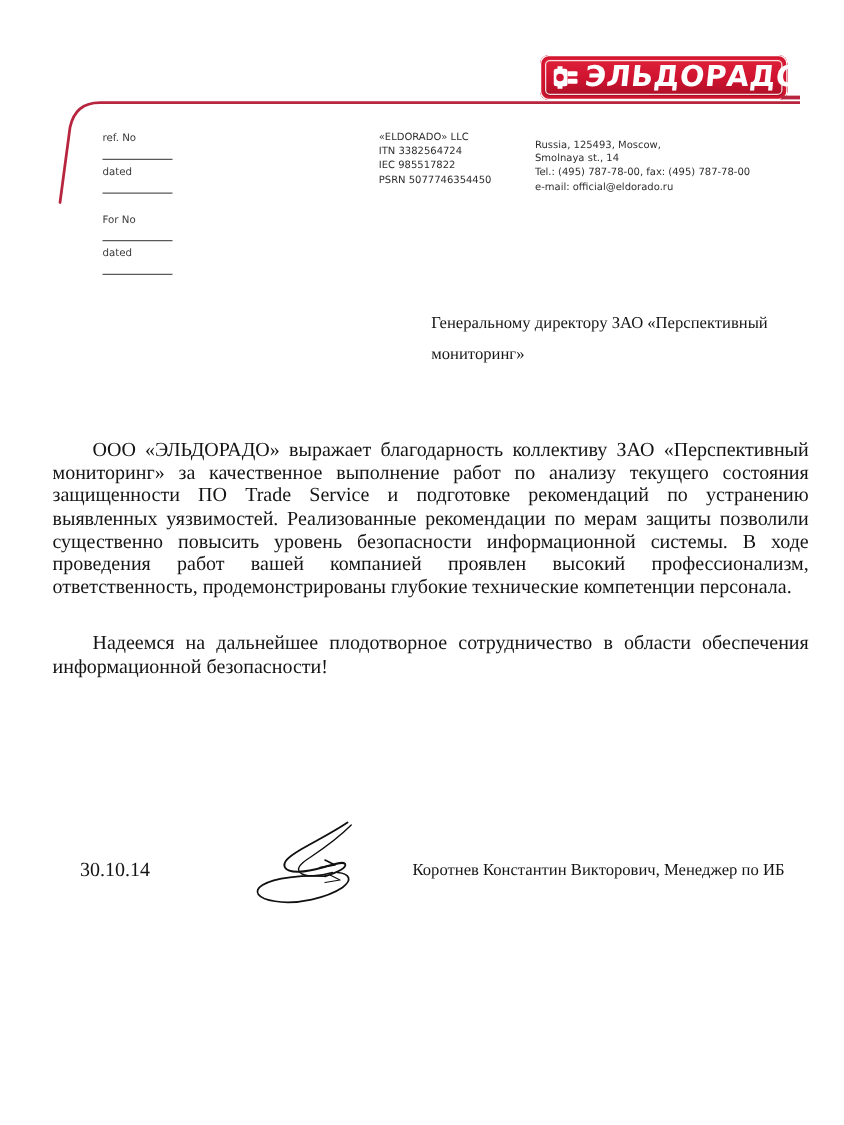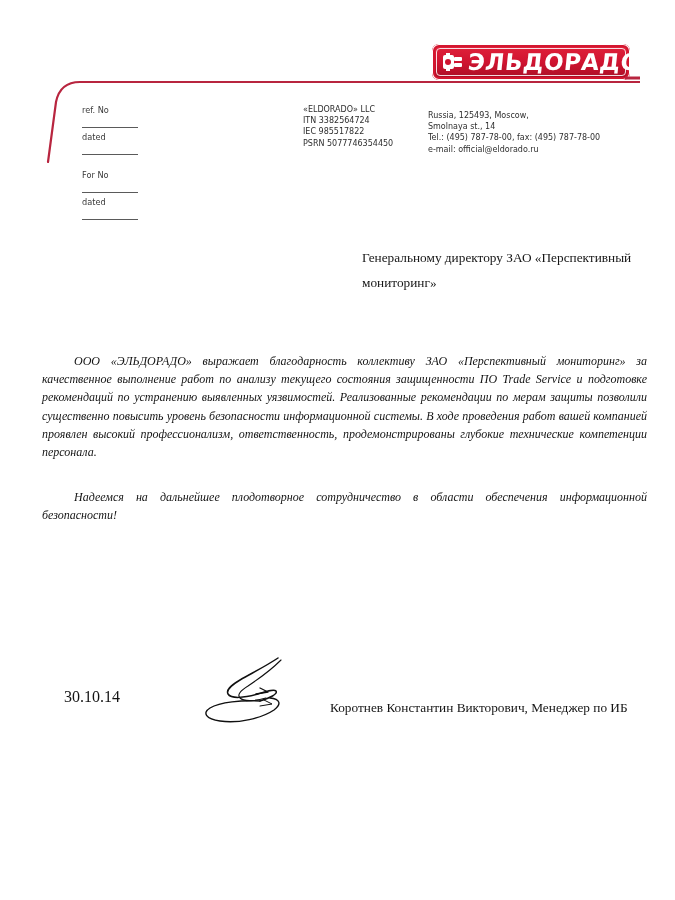--- a/index.html
+++ b/index.html
@@ -131,43 +131,42 @@
     line-height: 11.2px;
     color: #2e2e2e;
     white-space: nowrap;
   }
   .hdr-col.left  { left: 303px; top: 104px; }
   .hdr-col.right { left: 428px; top: 110px; }
 
   
   .addressee {
     position: absolute;
-    left: 362px;
+    left: 345px;
     top: 245px;
     width: 290px;
     font-size: 13.3px;
     line-height: 25px;
     color: #161616;
   }
 
   
   .body-block {
     position: absolute;
     left: 42px;
     top: 352px;
     width: 605px;
   }
   .para {
-    font-size: 12px;
+    font-size: 16px;
     line-height: 18.2px;
     text-align: justify;
     text-indent: 32px;
     margin: 0 0 27px 0;
     color: #141414;
-    font-style: italic;
   }
   .para:last-child { margin-bottom: 17px; }
 
   
   .sig-row {
     position: absolute;
     left: 42px;
     top: 688px;
     width: 605px;
     height: 30px;
@@ -175,21 +174,21 @@
   .sig-date {
     position: absolute;
     left: 22px;
     top: 0;
     font-size: 16px;
     color: #141414;
   }
   .sig-name {
     position: absolute;
     left: 288px;
-    top: 12px;
+    top: 0;
     font-size: 13.3px;
     color: #141414;
     white-space: nowrap;
     font-family: Liberation Serif, serif;
   }
   .sig-ink {
     position: absolute;
     left: 140px;
     top: -32px;
     width: 130px;

